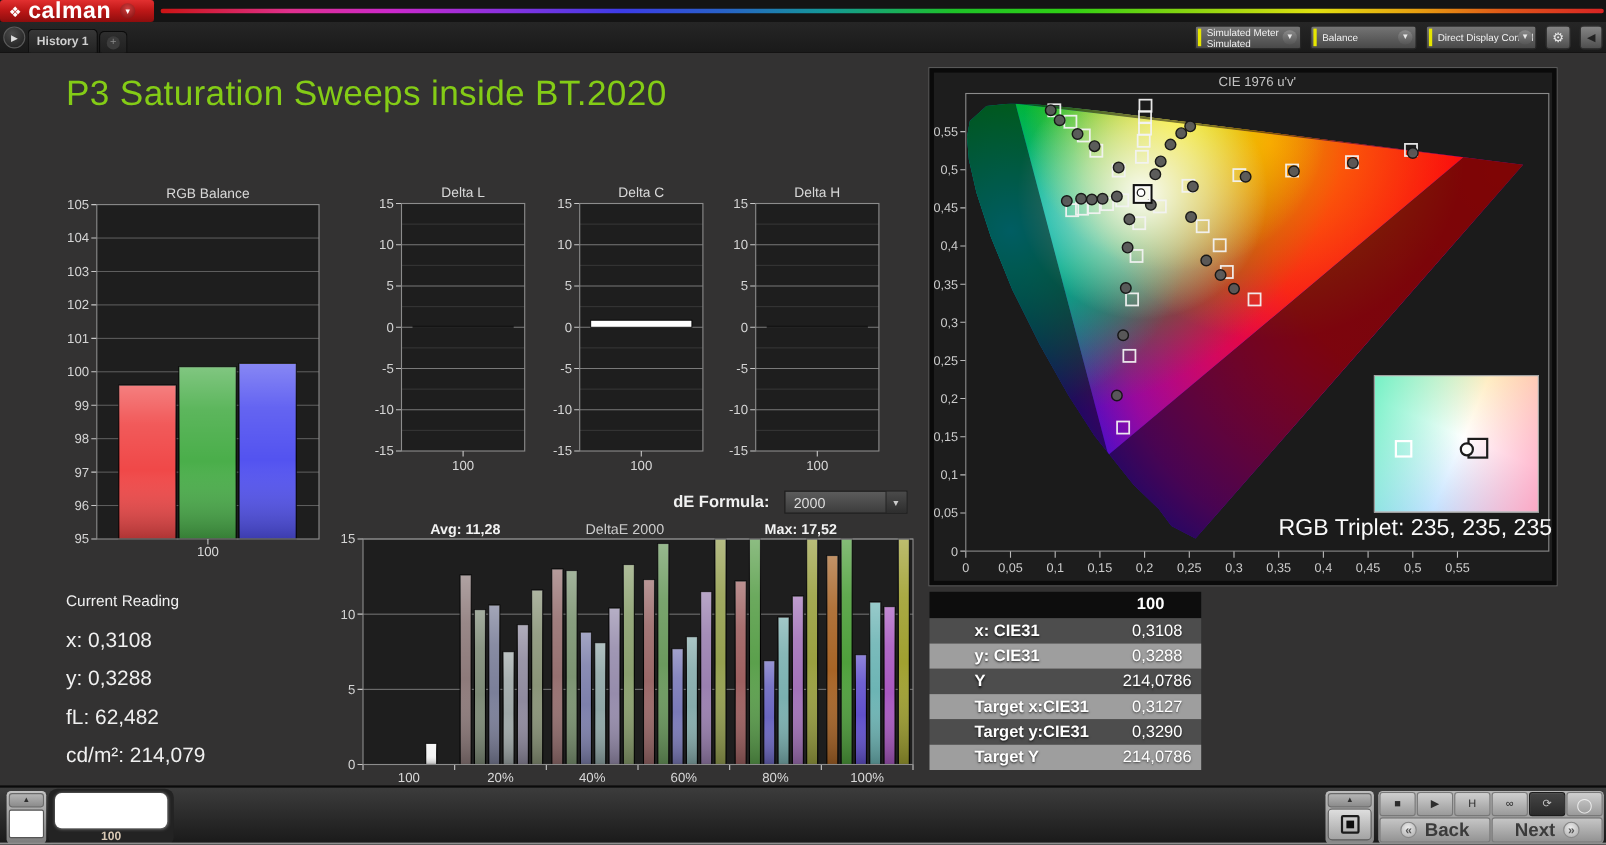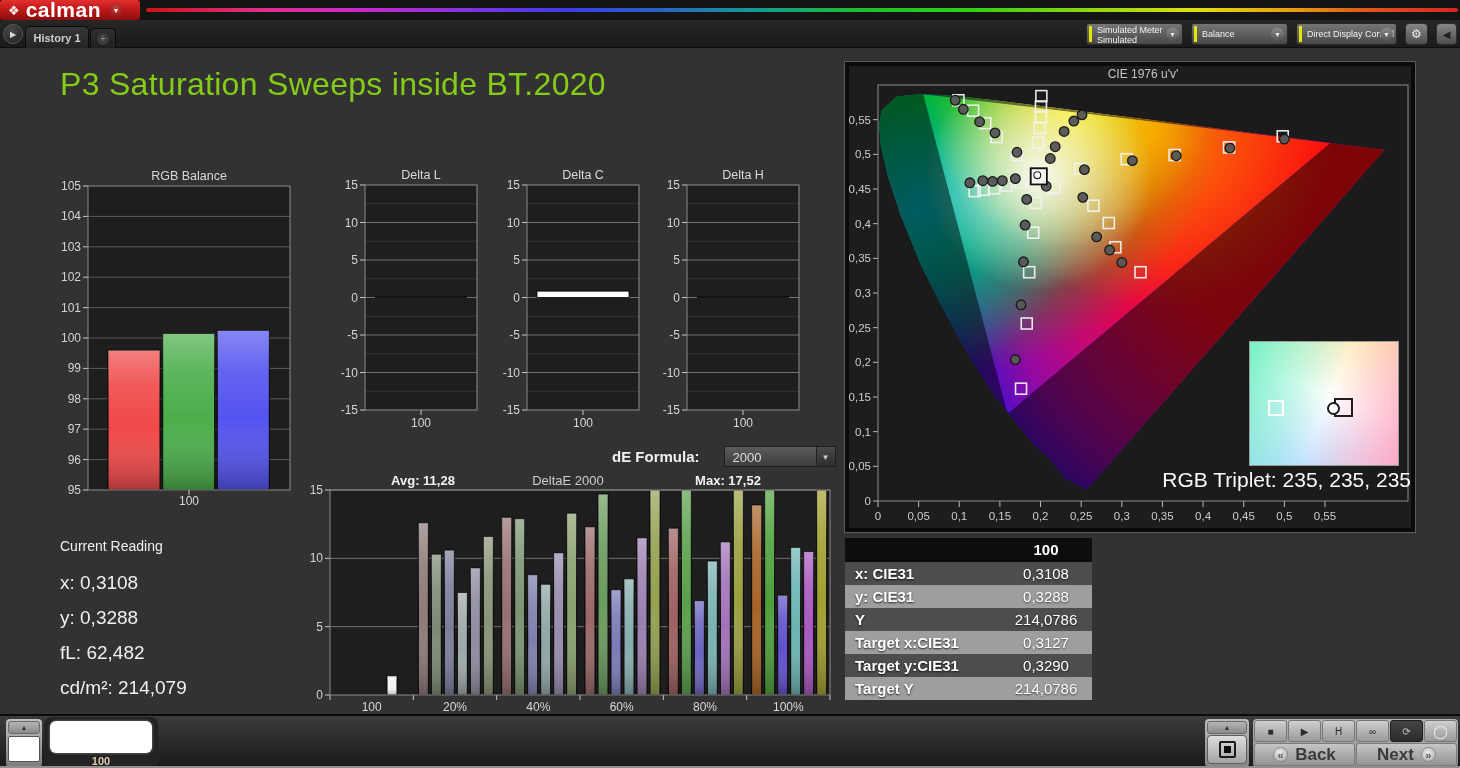--- a/index.html
+++ b/index.html
@@ -51,21 +51,21 @@
   .icon-btn.collapse{color:#222;font-size:10px;width:21px;}
   
   .page-title{position:absolute;left:60px;top:66px;margin:0;font-size:32px;font-weight:400;
         color:#84cc16;letter-spacing:.3px;}
   .chartbox{position:absolute;}
   #chart-rgb{left:56px;top:166px;}
   #chart-dl{left:333px;top:165px;}
   #chart-dc{left:495px;top:165px;}
   #chart-dh{left:655px;top:165px;}
   #chart-de{left:298px;top:472px;}
-  .de-row{position:absolute;left:612px;top:446px;display:flex;align-items:center;gap:24px;}
+  .de-row{position:absolute;left:612px;top:446px;display:flex;align-items:center;gap:13px;}
   .de-label{font-size:15px;font-weight:bold;color:#f0f0f0;}
   .de-dd{position:relative;width:112px;height:21px;background:linear-gradient(#5c5c5c,#3c3c3c);
         border:1px solid #1f1f1f;color:#dcdcdc;font-size:13px;line-height:21px;padding-left:8px;
         box-sizing:border-box;cursor:pointer;}
   .de-dd .caret{position:absolute;right:0;top:0;width:18px;height:100%;
         background:linear-gradient(#4a4a4a,#2e2e2e);border-left:1px solid #222;color:#ccc;
         font-size:8px;text-align:center;line-height:21px;}
   .current{position:absolute;left:60px;top:538px;color:#f0f0f0;}
   .current h2{margin:0 0 18px;font-size:14px;font-weight:400;}
   .cr-line{font-size:19px;margin-bottom:13px;font-weight:400;}
@@ -78,21 +78,21 @@
         linear-gradient(203deg, rgba(255,230,170,.95) 0%, rgba(255,255,255,0) 45%, rgba(150,205,255,.75) 100%);}
   .ins-sq-white{position:absolute;left:18px;top:58px;width:12px;height:12px;border:2px solid #fff;}
   .ins-sq-black{position:absolute;left:84px;top:56px;width:15px;height:15px;border:2px solid #1c1c1c;}
   .ins-circle{position:absolute;left:77px;top:60px;width:9px;height:9px;border-radius:50%;
         background:#fdfdfd;border:2px solid #1c1c1c;}
   .cie-triplet{position:absolute;right:0;top:402px;font-size:21px;color:#fafafa;}
   
   .result-table{position:absolute;left:845px;top:538px;width:247px;font-size:15px;color:#fff;}
   .rt-header{height:24px;background:#0d0d0d;display:flex;}
   .rt-header .hcell{width:92px;margin-left:155px;text-align:center;line-height:24px;font-weight:bold;}
-  .rt-row{display:flex;height:23px;line-height:23px;}
+  .rt-row{display:flex;height:23px;line-height:23px;padding-left:31px;}
   .rt-row.dark{background:#4d4d4d;}
   .rt-row.light{background:#9e9e9e;}
   .rt-label{width:155px;padding-left:10px;box-sizing:border-box;font-weight:bold;
         text-shadow:0 1px 2px rgba(0,0,0,.8);}
   .rt-value{width:92px;text-align:center;text-shadow:0 1px 2px rgba(0,0,0,.6);}
   
   .bottombar{position:absolute;left:0;top:714px;width:100%;height:54px;box-sizing:border-box;
         background:linear-gradient(#3c3c3c,#191919);border-top:2px solid #0b0b0b;}
   .bottombar::after{content:"";position:absolute;left:0;bottom:0;width:100%;height:2px;background:#8f8f8f;}
   .mini-panel{position:absolute;left:6px;top:3px;width:36px;height:48px;border-radius:4px;

